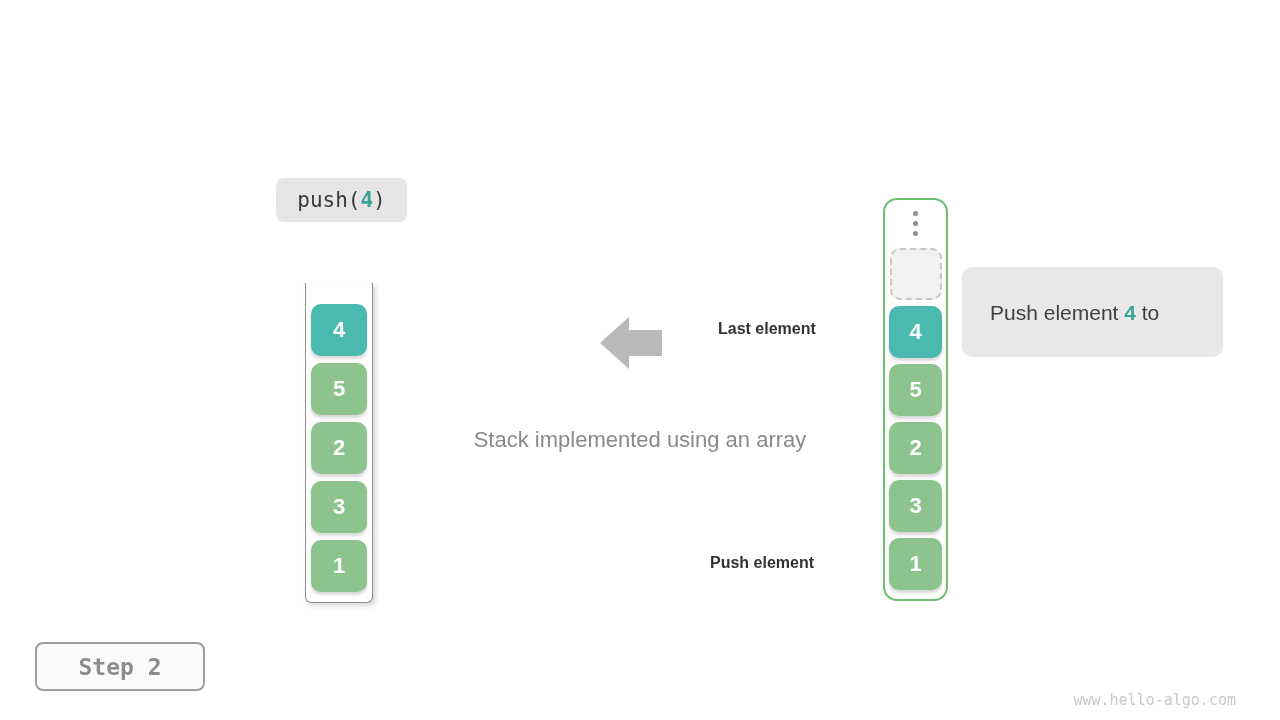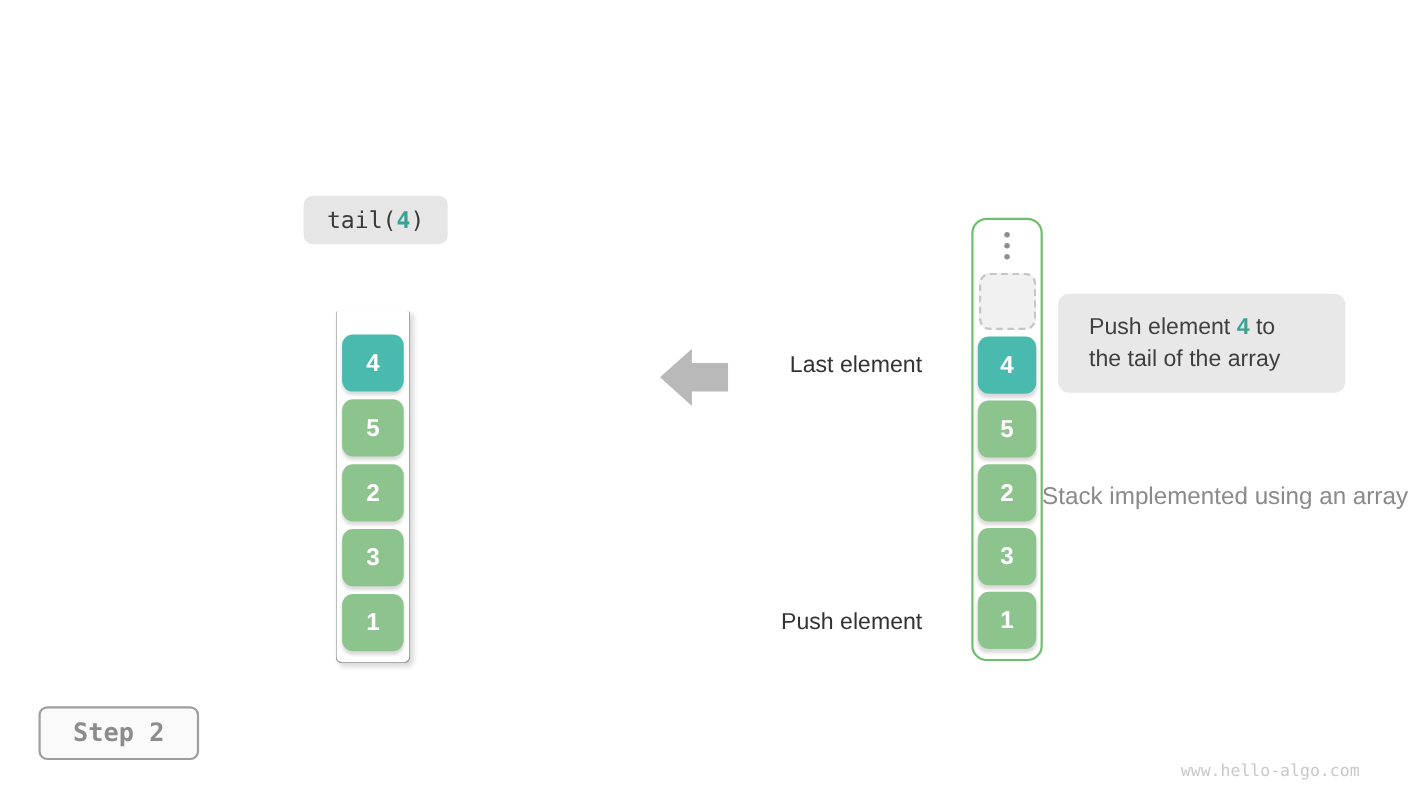--- a/index.html
+++ b/index.html
@@ -97,32 +97,32 @@
     position: absolute;
     left: 600px; top: 317px;
     width: 62px; height: 52px;
   }
   .arrow svg { display: block; width: 100%; height: 100%; }
   .arrow polygon { fill: var(--arrow_gray, #b9b9b9); }
 
   
   .label-bold {
     position: absolute;
-    font-size: 21px;
-    font-weight: normal;
+    font-size: 16px;
+    font-weight: bold;
     color: #333333;
     white-space: nowrap;
   }
   .label-last  { left: 718px; top: 320px; }
   .label-first { left: 710px; top: 554px; }
 
   .caption {
     position: absolute;
-    left: 0; right: 0; top: 438px;
-    text-align: right;
+    left: 0; right: 0; top: 427px;
+    text-align: center;
     font-size: 22px;
     color: #8a8a8a;
     white-space: nowrap;
   }
 
   
   .callout {
     position: absolute;
     left: 962px; top: 267px;
     width: 261px; height: 90px;
@@ -133,21 +133,21 @@
     font-size: 21px;
     color: #3f3f3f;
     line-height: 29px;
   }
   .callout .accent { color: var(--accent_teal, #3ba396); font-weight: bold; }
 
   
   .step-badge {
     position: absolute;
     left: 35px; top: 642px;
-    width: 146px; height: 49px;
+    width: 170px; height: 49px;
     background: #fafafa;
     border: 2px solid #9e9e9e;
     border-radius: 8px;
     display: flex; align-items: center; justify-content: center;
     font-family: "DejaVu Sans Mono", "Liberation Mono", monospace;
     font-size: 23px;
     font-weight: bold;
     color: #8c8c8c;
   }
 
@@ -161,21 +161,21 @@
     white-space: nowrap;
     margin-top: 12px;
   }
 </style>
 </head>
 <body>
 
 <div class="canvas">
 
   <div class="op-box">
-    <span>tail(</span>
+    <span>push(</span>
       <span class="accent">4</span>
       <span>)</span>
   </div>
 
   <div class="left-stack">
     <div class="cell teal">4</div>
     <div class="cell green">5</div>
     <div class="cell green">2</div>
     <div class="cell green">3</div>
     <div class="cell green">1</div>
@@ -200,20 +200,19 @@
     <div class="placeholder-cell"></div>
     <div class="cell teal">4</div>
     <div class="cell green">5</div>
     <div class="cell green">2</div>
     <div class="cell green">3</div>
     <div class="cell green">1</div>
   </div>
 
   <div class="callout">
     <div><span>Push element </span><span class="accent">4</span><span> to</span></div>
-    <div>the tail of the array</div>
   </div>
 
   <div class="step-badge">Step 2</div>
 
   <div class="watermark">www.hello-algo.com</div>
 
 </div>
 
 </body></html>

